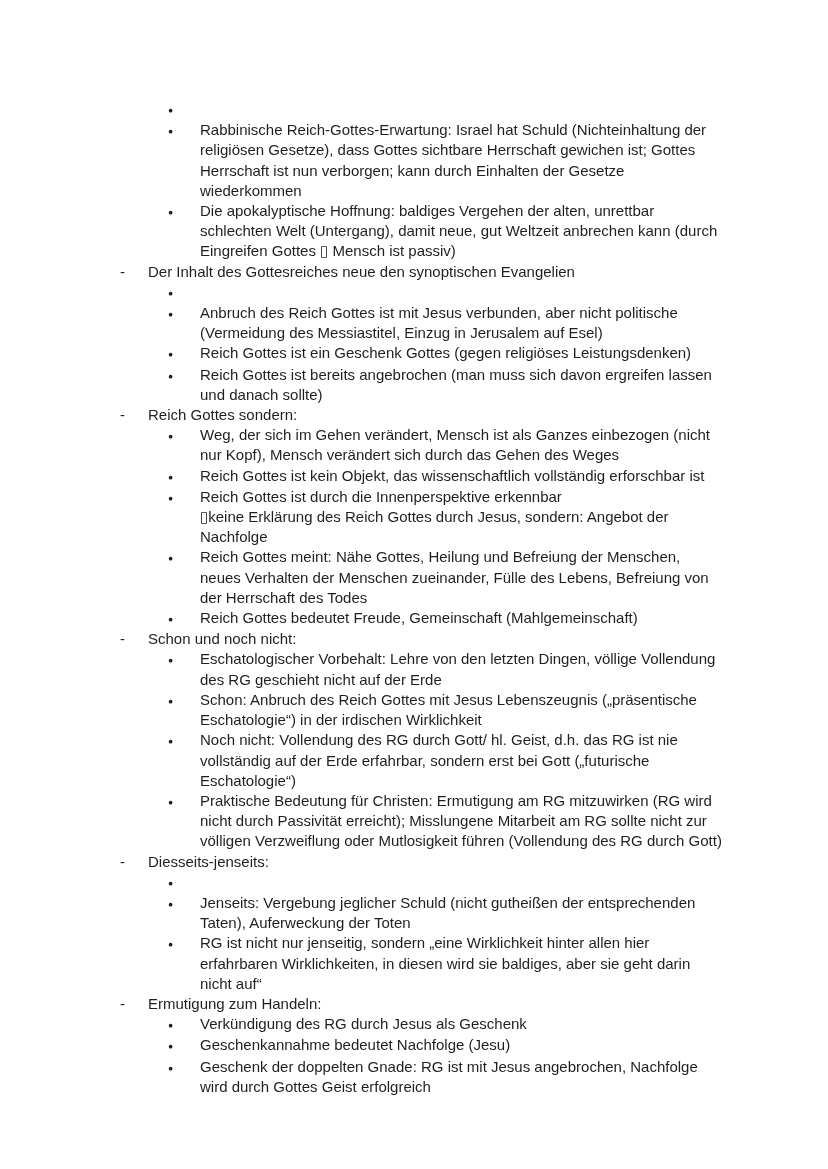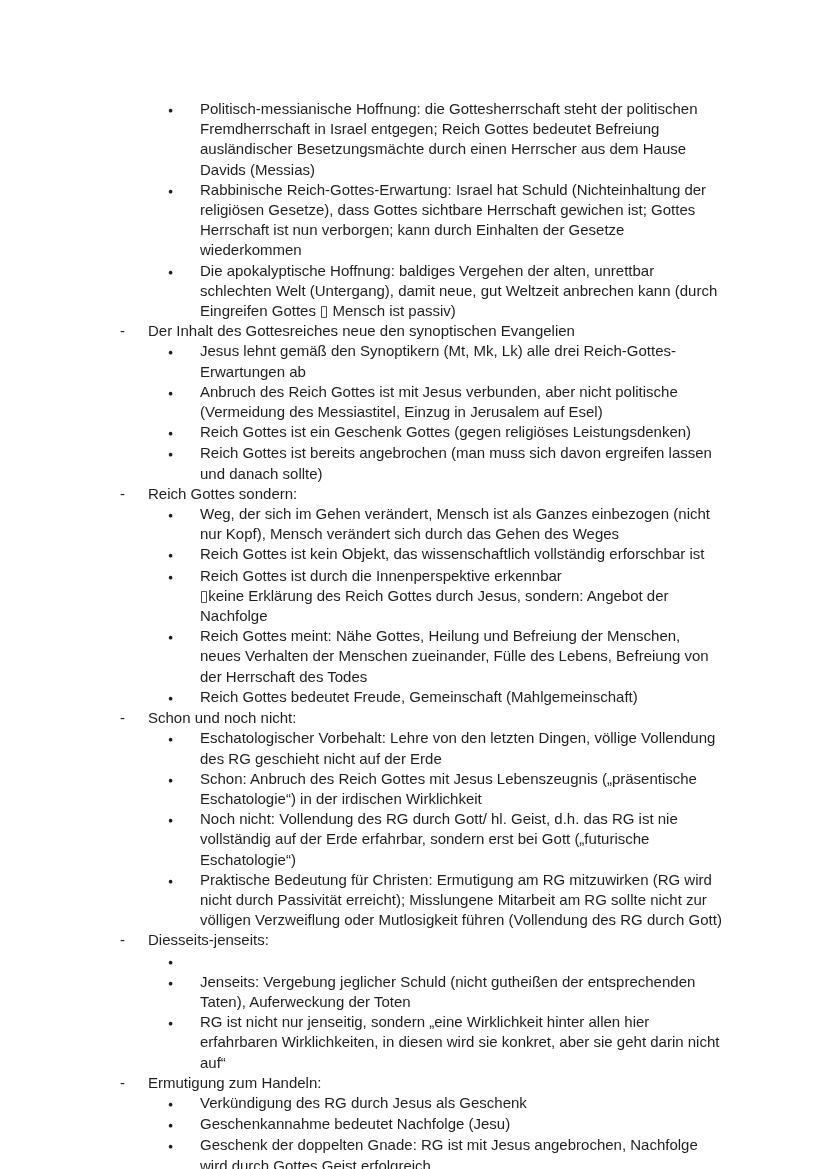--- a/index.html
+++ b/index.html
@@ -45,37 +45,35 @@
     white-space: pre-wrap;
   }
 </style>
 </head>
 <body>
 
 <div class="page">
   <div class="content">
       <div class="item bullet">
         <span class="marker">●</span>
-        <span class="text">Politisch-messianische Hoffnung: die Gottesherrschaft steht der politischen Fremdherrschaft in Israel entgegen; Reich Gottes bedeutet Befreiung ausländischer Besetzungsmächte durch einen Herrscher aus dem Hause Davids (Messias)</span>
       </div>
       <div class="item bullet">
         <span class="marker">●</span>
         <span class="text">Rabbinische Reich-Gottes-Erwartung: Israel hat Schuld (Nichteinhaltung der religiösen Gesetze), dass Gottes sichtbare Herrschaft gewichen ist; Gottes Herrschaft ist nun verborgen; kann durch Einhalten der Gesetze wiederkommen</span>
       </div>
       <div class="item bullet">
         <span class="marker">●</span>
         <span class="text">Die apokalyptische Hoffnung: baldiges Vergehen der alten, unrettbar schlechten Welt (Untergang), damit neue, gut Weltzeit anbrechen kann (durch Eingreifen Gottes ▯ Mensch ist passiv)</span>
       </div>
       <div class="item dash">
         <span class="marker">-</span>
         <span class="text">Der Inhalt des Gottesreiches neue den synoptischen Evangelien</span>
       </div>
       <div class="item bullet">
         <span class="marker">●</span>
-        <span class="text">Jesus lehnt gemäß den Synoptikern (Mt, Mk, Lk) alle drei Reich-Gottes-Erwartungen ab</span>
       </div>
       <div class="item bullet">
         <span class="marker">●</span>
         <span class="text">Anbruch des Reich Gottes ist mit Jesus verbunden, aber nicht politische (Vermeidung des Messiastitel, Einzug in Jerusalem auf Esel)</span>
       </div>
       <div class="item bullet">
         <span class="marker">●</span>
         <span class="text">Reich Gottes ist ein Geschenk Gottes (gegen religiöses Leistungsdenken)</span>
       </div>
       <div class="item bullet">
@@ -133,21 +131,21 @@
       </div>
       <div class="item bullet">
         <span class="marker">●</span>
       </div>
       <div class="item bullet">
         <span class="marker">●</span>
         <span class="text">Jenseits: Vergebung jeglicher Schuld (nicht gutheißen der entsprechenden Taten), Auferweckung der Toten</span>
       </div>
       <div class="item bullet">
         <span class="marker">●</span>
-        <span class="text">RG ist nicht nur jenseitig, sondern „eine Wirklichkeit hinter allen hier erfahrbaren Wirklichkeiten, in diesen wird sie konkret, aber sie geht darin nicht auf“</span>
+        <span class="text">RG ist nicht nur jenseitig, sondern „eine Wirklichkeit hinter allen hier erfahrbaren Wirklichkeiten, in diesen wird sie baldiges, aber sie geht darin nicht auf“</span>
       </div>
       <div class="item dash">
         <span class="marker">-</span>
         <span class="text">Ermutigung zum Handeln:</span>
       </div>
       <div class="item bullet">
         <span class="marker">●</span>
         <span class="text">Verkündigung des RG durch Jesus als Geschenk</span>
       </div>
       <div class="item bullet">

